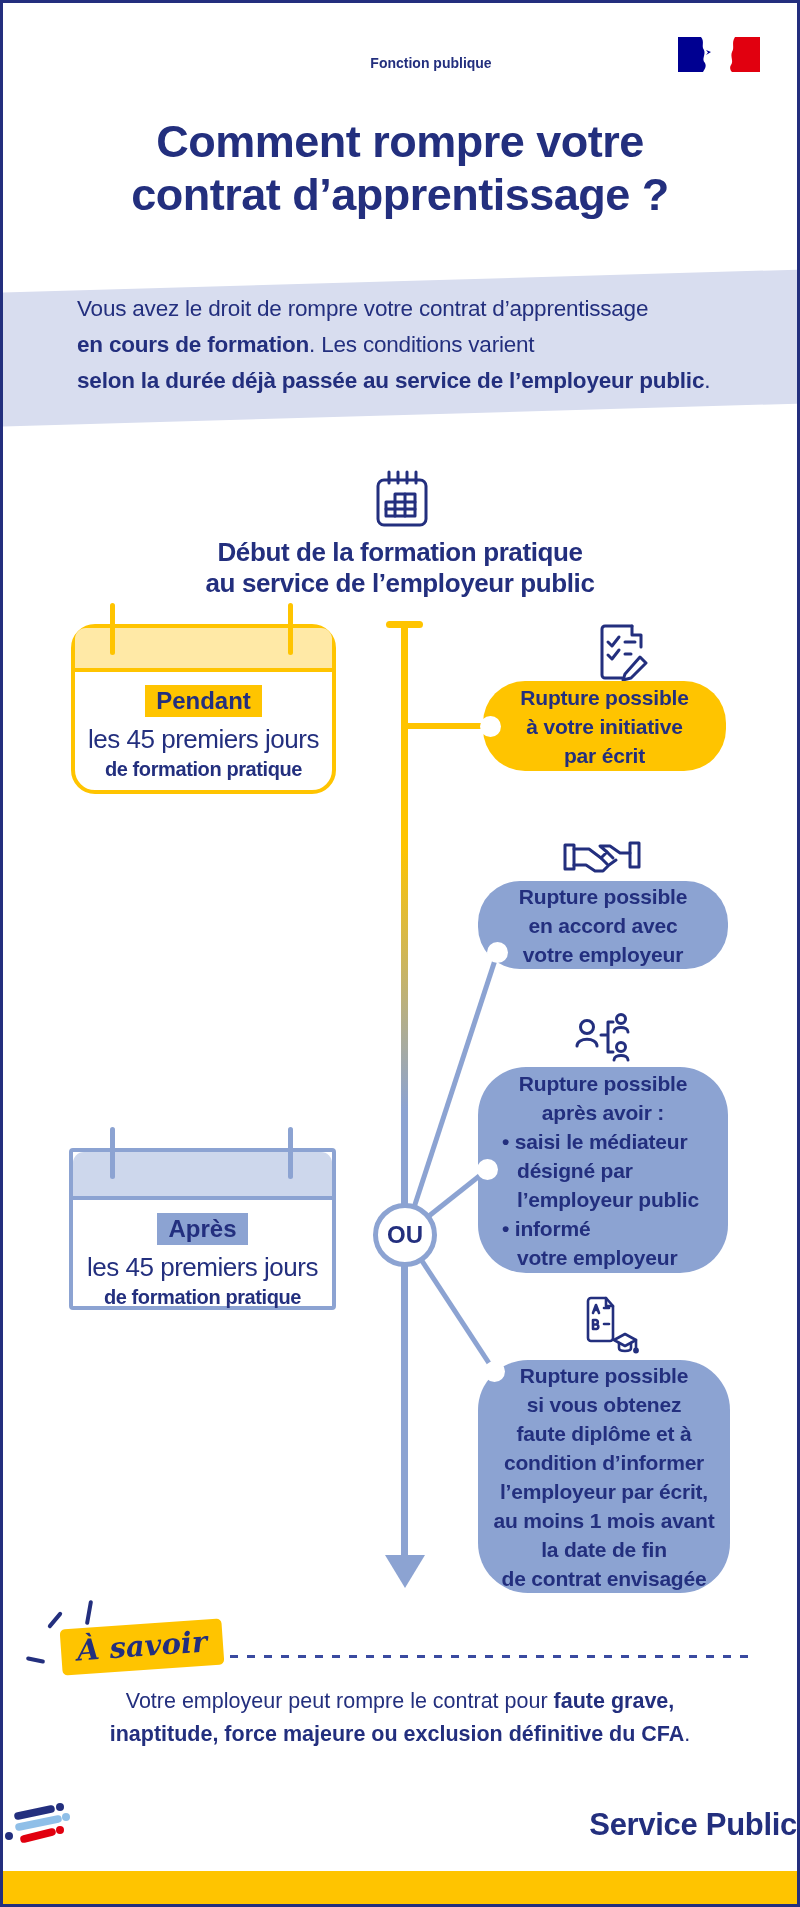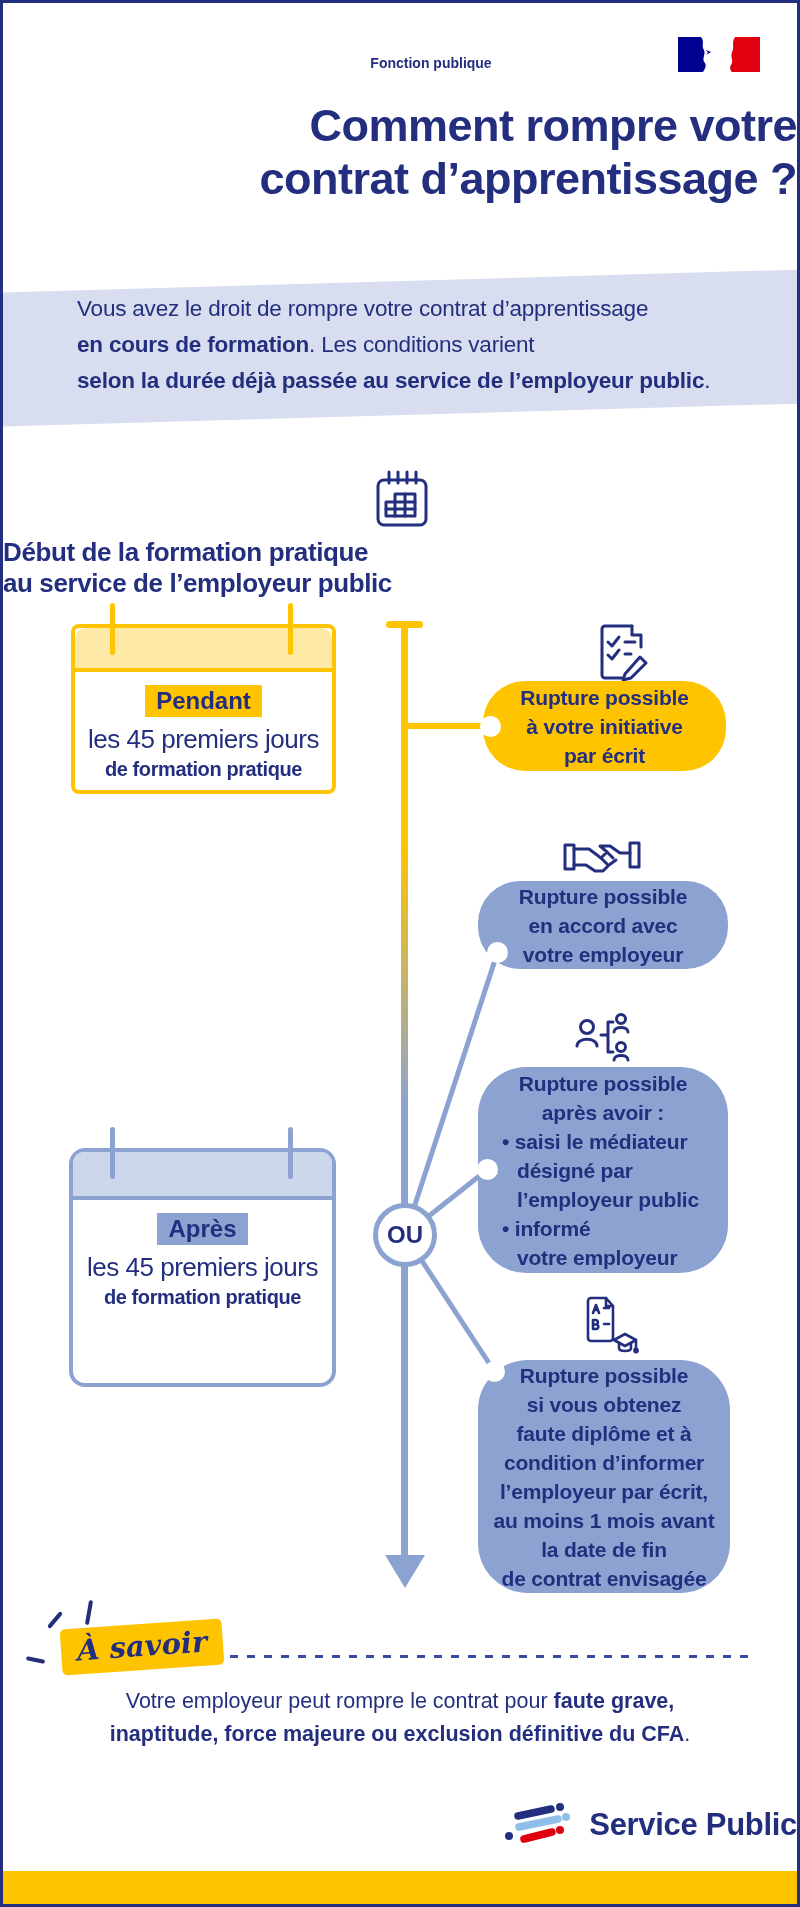--- a/index.html
+++ b/index.html
@@ -6,49 +6,49 @@
   .page {
     position:relative; width:800px; height:1907px; margin:0 auto;
     background:#ffffff; border:3px solid #232f7e; box-sizing:border-box;
     font-family:"Liberation Sans", sans-serif; color:#232f7e; overflow:hidden;
   }
   .abs { position:absolute; }
 
   
   .kicker { top:52px; left:0; width:794px; text-align:center; font-size:14px; font-weight:700; z-index:2;margin-left:31px; }
   .flag { top:34px; left:675px; z-index:2; }
-  .title { top:96px; left:0; width:794px; text-align:right; font-size:45px; line-height:53px; font-weight:700; letter-spacing:-0.5px; z-index:2; }
+  .title { top:112px; left:0; width:794px; text-align:center; font-size:45px; line-height:53px; font-weight:700; letter-spacing:-0.5px; z-index:2; }
 
   
   .band { top:278px; left:-8px; width:816px; height:134px; background:#d8ddef; transform:skewY(-1.65deg); z-index:0; }
   .intro { top:288px; left:74px; width:700px; font-size:22.5px; line-height:36px; letter-spacing:-0.2px; z-index:1; }
   .intro b { font-weight:700; }
 
   
   .cal-icon { top:466px; left:372px; z-index:2; }
-  .tl-heading { top:534px; left:0; width:794px; font-size:26px; line-height:31px; font-weight:700; letter-spacing:-0.4px; z-index:2; }
+  .tl-heading { top:534px; left:0; width:794px; text-align:center; font-size:26px; line-height:31px; font-weight:700; letter-spacing:-0.4px; z-index:2; }
 
   
   .vcap { top:618px; left:383px; width:37px; height:7px; background:#ffc400; border-radius:4px; z-index:1; }
   .vline { top:618px; left:398px; width:7px; height:938px;
     background:linear-gradient(180deg,#ffc400 0%,#ffc400 24%,#8ca3d2 52%,#8ca3d2 100%); z-index:1; }
   .varrow { top:1552px; left:382px; width:0; height:0;
     border-left:20px solid transparent; border-right:20px solid transparent;
     border-top:33px solid #8ca3d2; z-index:1; }
   .hconn { top:720px; left:402px; width:86px; height:6px; background:#ffc400; z-index:1; }
   .connectors { top:0; left:0; z-index:3; pointer-events:none; }
   .ou { top:1200px; left:370px; width:54px; height:54px; background:#ffffff;
     border:5px solid #8ca3d2; border-radius:50%; display:flex; align-items:center; justify-content:center;
     font-size:24px; font-weight:700; z-index:4; }
   .dot { width:21px; height:21px; border-radius:50%; background:#ffffff; z-index:4; }
 
   
   .card { background:#ffffff; box-sizing:border-box; z-index:2; }
-  .card--gold { top:621px; left:68px; width:265px; height:170px; border:4px solid #ffc400; border-radius:8px; }
-  .card--blue { top:1145px; left:66px; width:267px; height:239px; border:4px solid #8ca3d2; border-radius:16px; }
+  .card--gold { top:621px; left:68px; width:265px; height:170px; border:4px solid #ffc400; border-radius:24px; }
+  .card--blue { top:1145px; left:66px; width:267px; height:162px; border:4px solid #8ca3d2; border-radius:4px; }
   .card-head { height:40px; border-radius:11px 11px 0 0; }
   .card--gold .card-head { background:#ffe9a6; border-bottom:4px solid #ffc400; }
   .card--blue .card-head { height:44px; background:#cdd7ec; border-bottom:4px solid #8ca3d2; }
   .ring { width:5px; height:52px; border-radius:3px; z-index:3; }
   .ring--gold { background:#ffc400; }
   .ring--blue { background:#8ca3d2; }
   .card-body { text-align:center; padding-top:13px; }
   .hl { display:inline-block; font-weight:700; font-size:24px; padding:2px 11px; }
   .hl--gold { background:#ffc400; }
   .hl--blue { background:#8ca3d2; }
@@ -80,21 +80,21 @@
   .spark3 { top:1655px; left:23px; width:19px; height:4px; transform:rotate(12deg); }
   .badge { top:1621px; left:58px; background:#ffc400; padding:5px 16px 7px 16px; border-radius:5px;
     transform:rotate(-4deg); font-family:"DejaVu Serif", serif; font-style:italic; font-weight:700;
     font-size:29px; z-index:2; }
   .dash-line { top:1652px; left:210px; width:536px; height:3px;
     background:repeating-linear-gradient(90deg,#3a4aa0 0 8px,transparent 8px 17px); z-index:1; }
   .note { top:1682px; left:0; width:794px; text-align:center; font-size:21.5px; line-height:33px; z-index:2; }
   .note b { font-weight:700; }
 
   
-  .footer { top:1792px; left:0; width:794px; display:flex; align-items:center; justify-content:flex-end; gap:12px; z-index:2; }
+  .footer { top:1792px; left:0; width:794px; display:flex; align-items:center; justify-content:space-between; gap:12px; z-index:2; }
   .brand { font-size:31px; font-weight:700; letter-spacing:-0.3px; }
   .bottom-bar { left:0; bottom:0; width:794px; height:33px; background:#ffc400; z-index:2; }
 </style>
 </head>
 <body>
 
 <div class="page">
 
   <div class="abs kicker">Fonction publique</div>
   <svg class="abs flag" width="82" height="35" viewBox="0 0 82 35">

